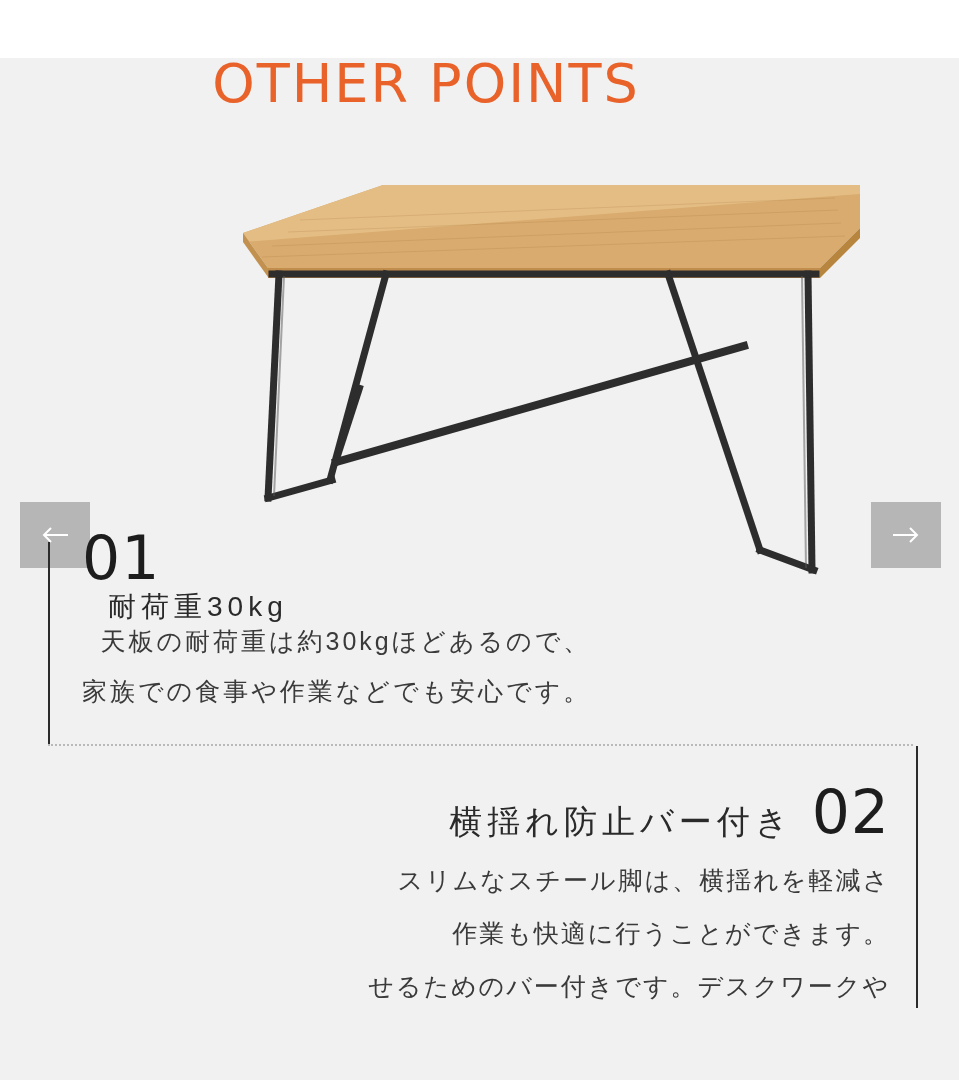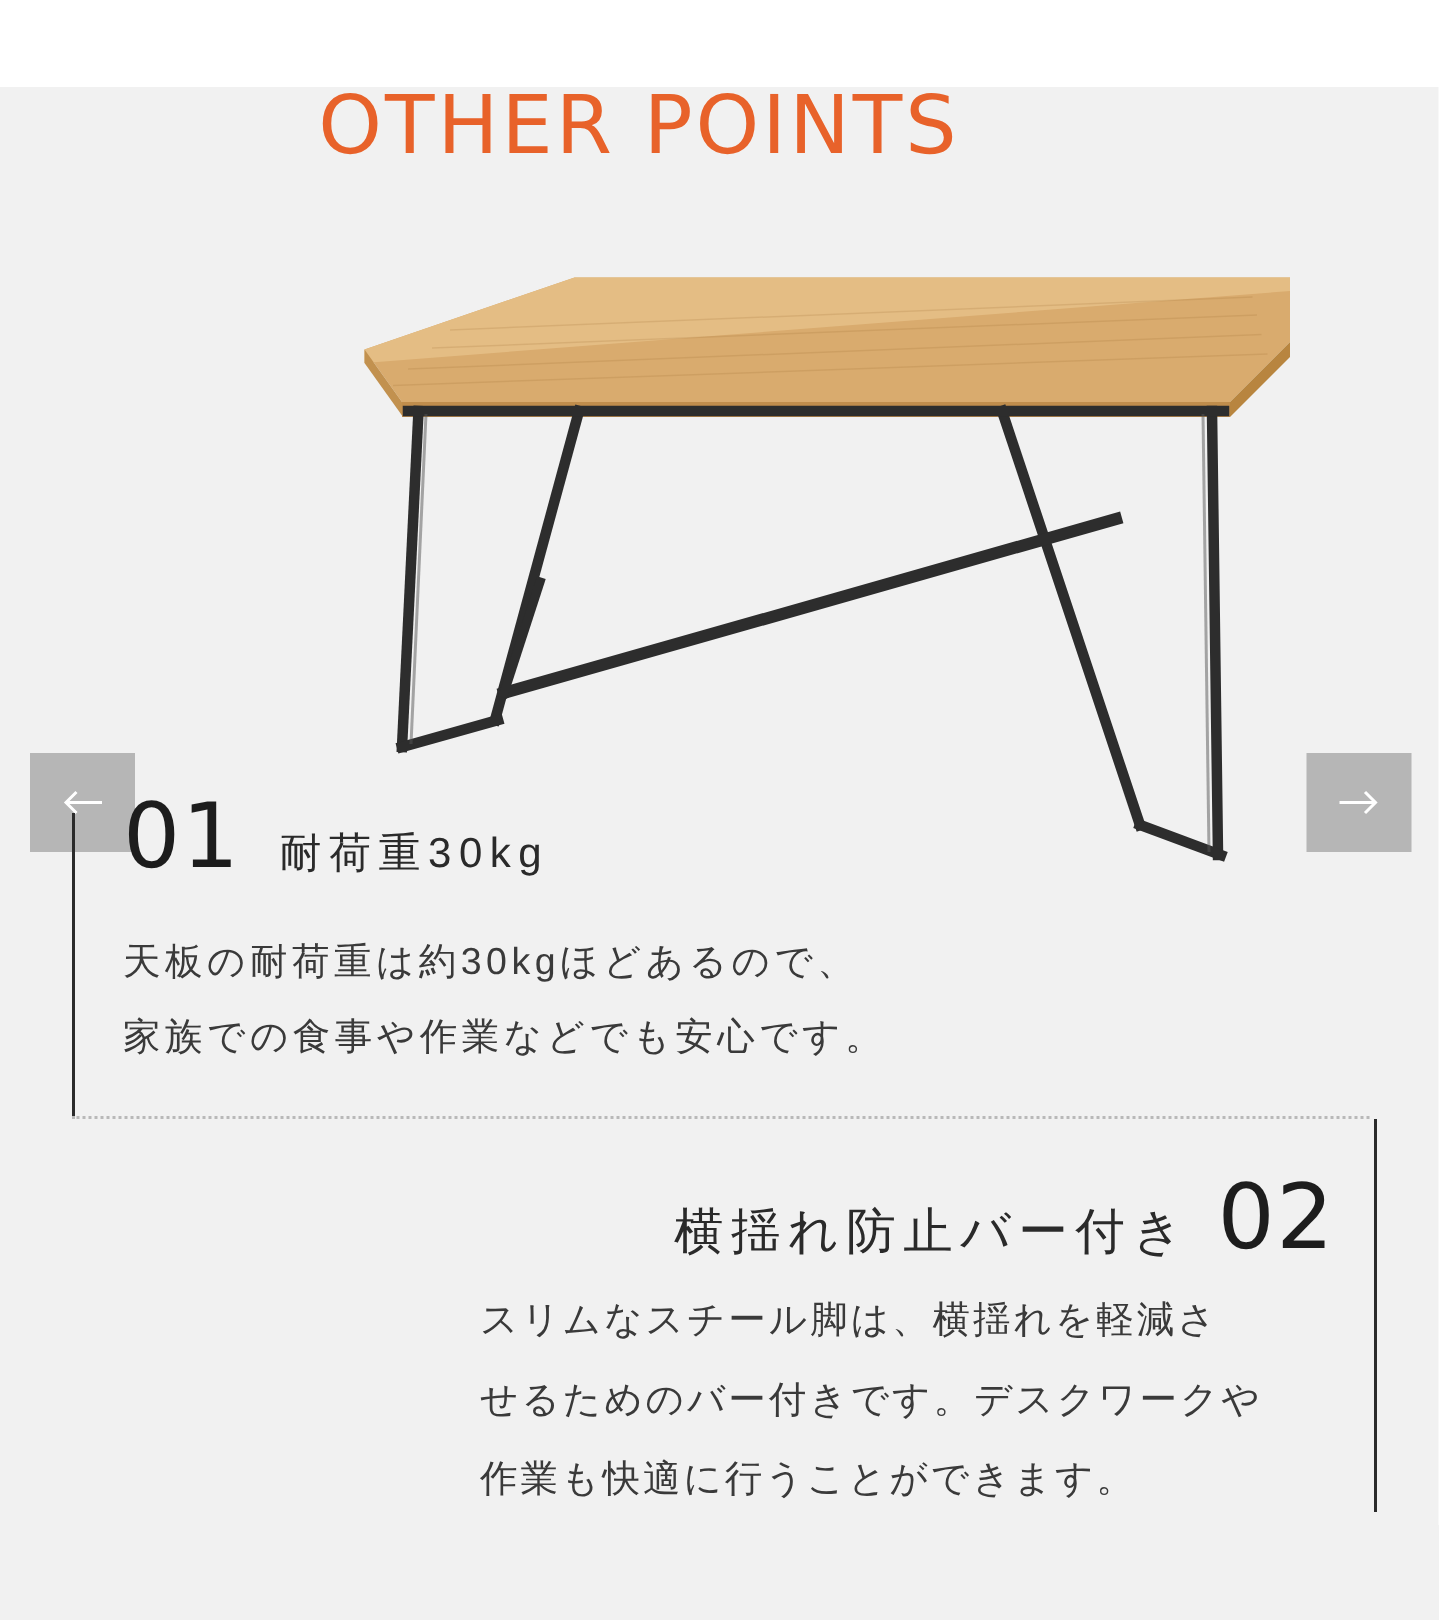--- a/index.html
+++ b/index.html
@@ -100,22 +100,23 @@
     top: 224px;
     width: 865px;
     height: 0;
     border-top: 2px dotted #b9b9b9;
   }
   .b01-head {
     position: absolute;
     left: 34px;
     top: 8px;
     display: flex;
-    align-items: flex-end;
+    align-items: flex-start;
     white-space: nowrap;
+    flex-direction: column;
   }
   .num {
     font-size: 60px;
     line-height: 1;
     color: #1d1d1d;
     font-family: "DejaVu Sans", sans-serif;
     letter-spacing: 1px;
   }
   .b01-title {
     margin-left: 26px;
@@ -168,21 +169,21 @@
     position: absolute;
     right: 28px;
     top: 108px;
     width: 570px;
     text-align: left;
     font-size: 25px;
     line-height: 53px;
     letter-spacing: 2px;
     color: #3a3a3a;
   }
-  .line { display: block; }
+  .line { display: block; text-align: right; }
 </style>
 </head>
 <body>
 
 <div class="page">
 
   <div class="grey-field"></div>
   <div class="white-cap"></div>
 
   <div class="heading">OTHER POINTS</div>
@@ -262,18 +263,18 @@
   <div class="block02">
     <div class="b02-rule-v"></div>
 
     <div class="b02-head">
       <span class="b02-title">横揺れ防止バー付き</span>
       <span class="num b02-num">02</span>
     </div>
 
     <div class="b02-body">
       <span class="line">スリムなスチール脚は、横揺れを軽減さ</span>
+      <span class="line">作業も快適に行うことができます。</span>
       <span class="line">せるためのバー付きです。デスクワークや</span>
-      <span class="line">作業も快適に行うことができます。</span>
     </div>
   </div>
 
 </div>
 
 </body></html>

